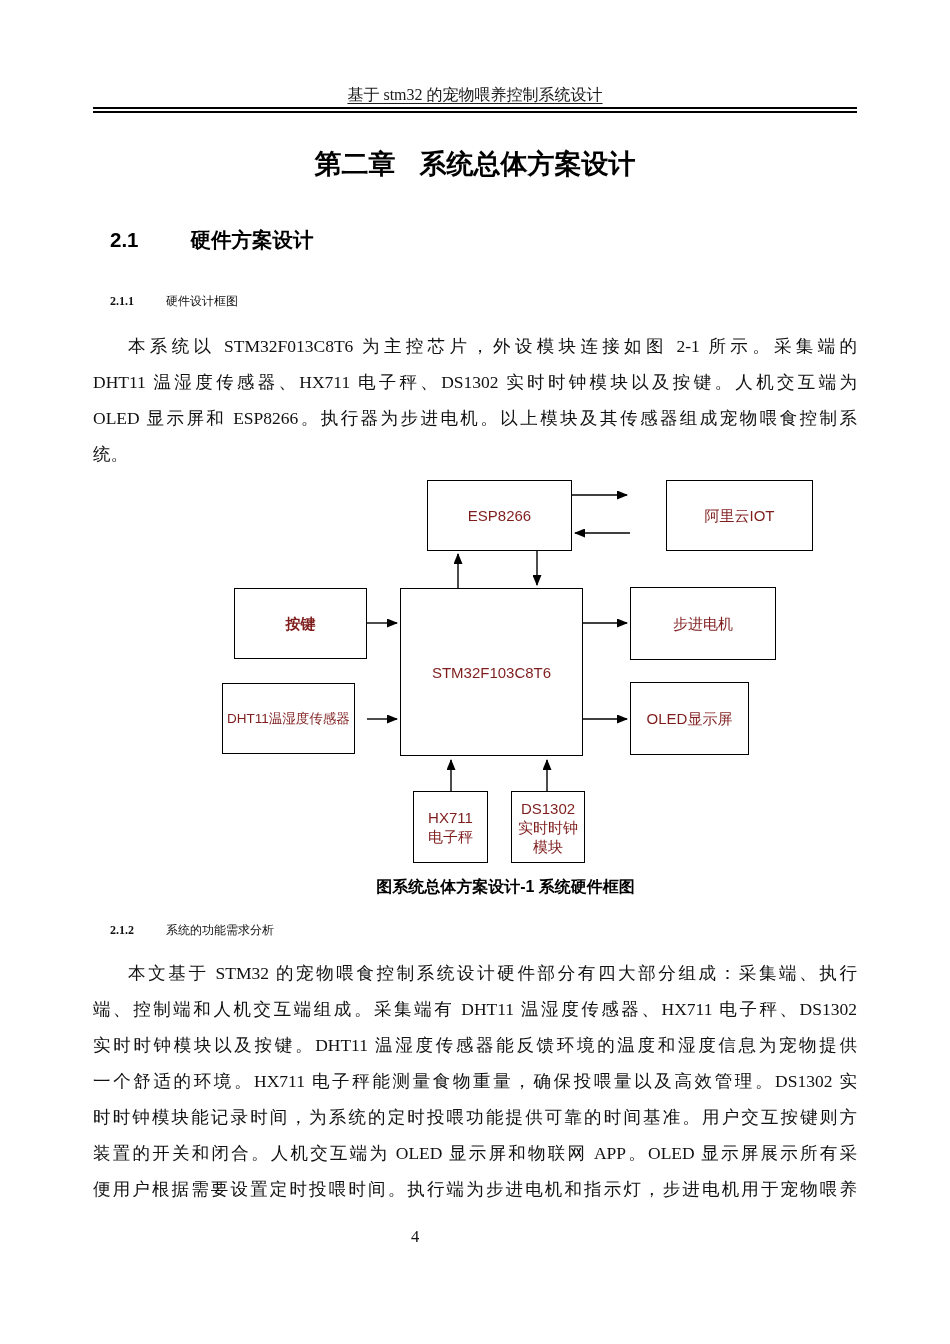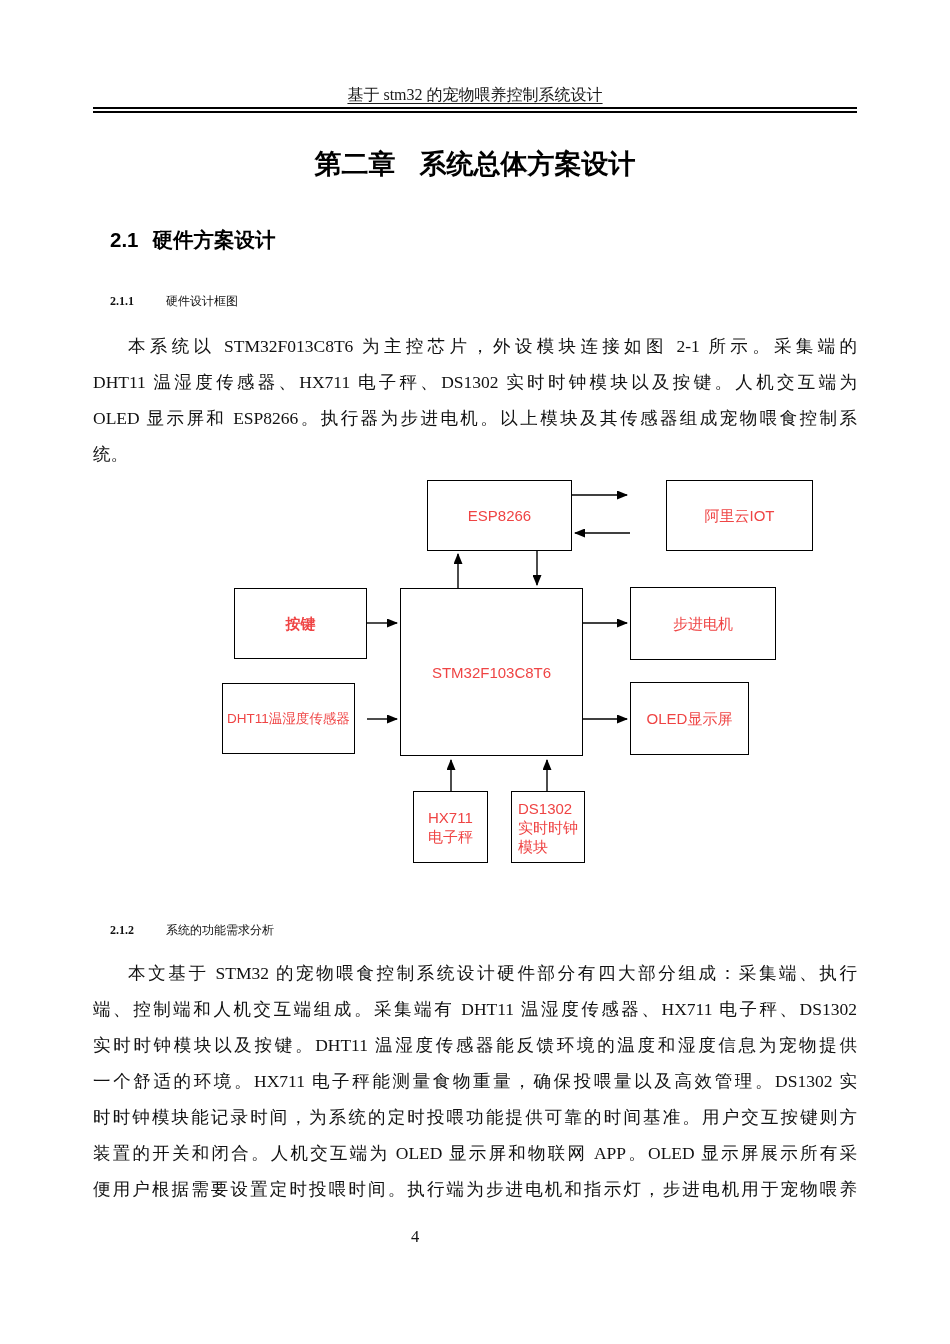--- a/index.html
+++ b/index.html
@@ -28,41 +28,41 @@
     text-align:center;font-family:"Liberation Sans","DejaVu Sans",sans-serif;
     font-weight:bold;font-size:27px;line-height:40px;color:#000;
   }
   .chapter-title .num{margin-right:24px;}
   
   .sec1{
     position:absolute;left:110px;
     font-family:"Liberation Sans","DejaVu Sans",sans-serif;
     font-weight:bold;font-size:20.5px;line-height:26px;color:#000;
   }
-  .sec1 .num{margin-right:14px;}
+  .sec1 .num{margin-right:52px;}
   .sec2{
     position:absolute;left:110px;
     font-size:12px;line-height:24px;color:#111;
   }
   .sec2 .num{font-weight:bold;margin-right:32px;}
   
   .para{
     position:absolute;left:93px;width:764px;
     font-size:17.5px;color:#111;
   }
   .bline{height:36px;line-height:36px;white-space:nowrap;}
   .jline{text-align:justify;text-align-last:justify;white-space:normal;overflow:hidden;}
   .indent{padding-left:35px;}
   
   .dbox{
     position:absolute;box-sizing:border-box;
     border:1.5px solid #000;background:#fff;
     display:flex;align-items:center;justify-content:center;
     font-family:"Liberation Sans","DejaVu Sans",sans-serif;
-    font-size:15px;color:#ef4444;text-align:left;
+    font-size:15px;color:#7f1d1d;text-align:center;
     white-space:pre-line;line-height:19px;
   }
   .dbox.small{font-size:13.5px;}
   .arrows{position:absolute;top:0;left:0;pointer-events:none;}
   .fig-caption{
     position:absolute;top:876px;left:234px;width:543px;height:22px;
     text-align:center;font-family:"Liberation Sans","DejaVu Sans",sans-serif;
     font-weight:bold;font-size:16px;line-height:22px;color:#000;
   }
   
@@ -124,20 +124,21 @@
       <line x1="537" y1="551" x2="537" y2="585" marker-end="url(#arr)"></line>
       <line x1="367" y1="623" x2="397" y2="623" marker-end="url(#arr)"></line>
       <line x1="367" y1="719" x2="397" y2="719" marker-end="url(#arr)"></line>
       <line x1="583" y1="623" x2="627" y2="623" marker-end="url(#arr)"></line>
       <line x1="583" y1="719" x2="627" y2="719" marker-end="url(#arr)"></line>
       <line x1="451" y1="791" x2="451" y2="760" marker-end="url(#arr)"></line>
       <line x1="547" y1="791" x2="547" y2="760" marker-end="url(#arr)"></line>
     </g>
   </svg>
 
+  <div class="fig-caption">图系统总体方案设计-1 系统硬件框图</div>
 
   <div class="sec2" style="top:918px;">
     <span class="num">2.1.2</span><span>系统的功能需求分析</span>
   </div>
 
   <div class="para" style="top:955px;">
     <div class="bline jline indent">本文基于 STM32 的宠物喂食控制系统设计硬件部分有四大部分组成：采集端、执行</div>
     <div class="bline jline">端、控制端和人机交互端组成。采集端有 DHT11 温湿度传感器、HX711 电子秤、DS1302</div>
     <div class="bline jline">实时时钟模块以及按键。DHT11 温湿度传感器能反馈环境的温度和湿度信息为宠物提供</div>
     <div class="bline jline">一个舒适的环境。HX711 电子秤能测量食物重量，确保投喂量以及高效管理。DS1302 实</div>

